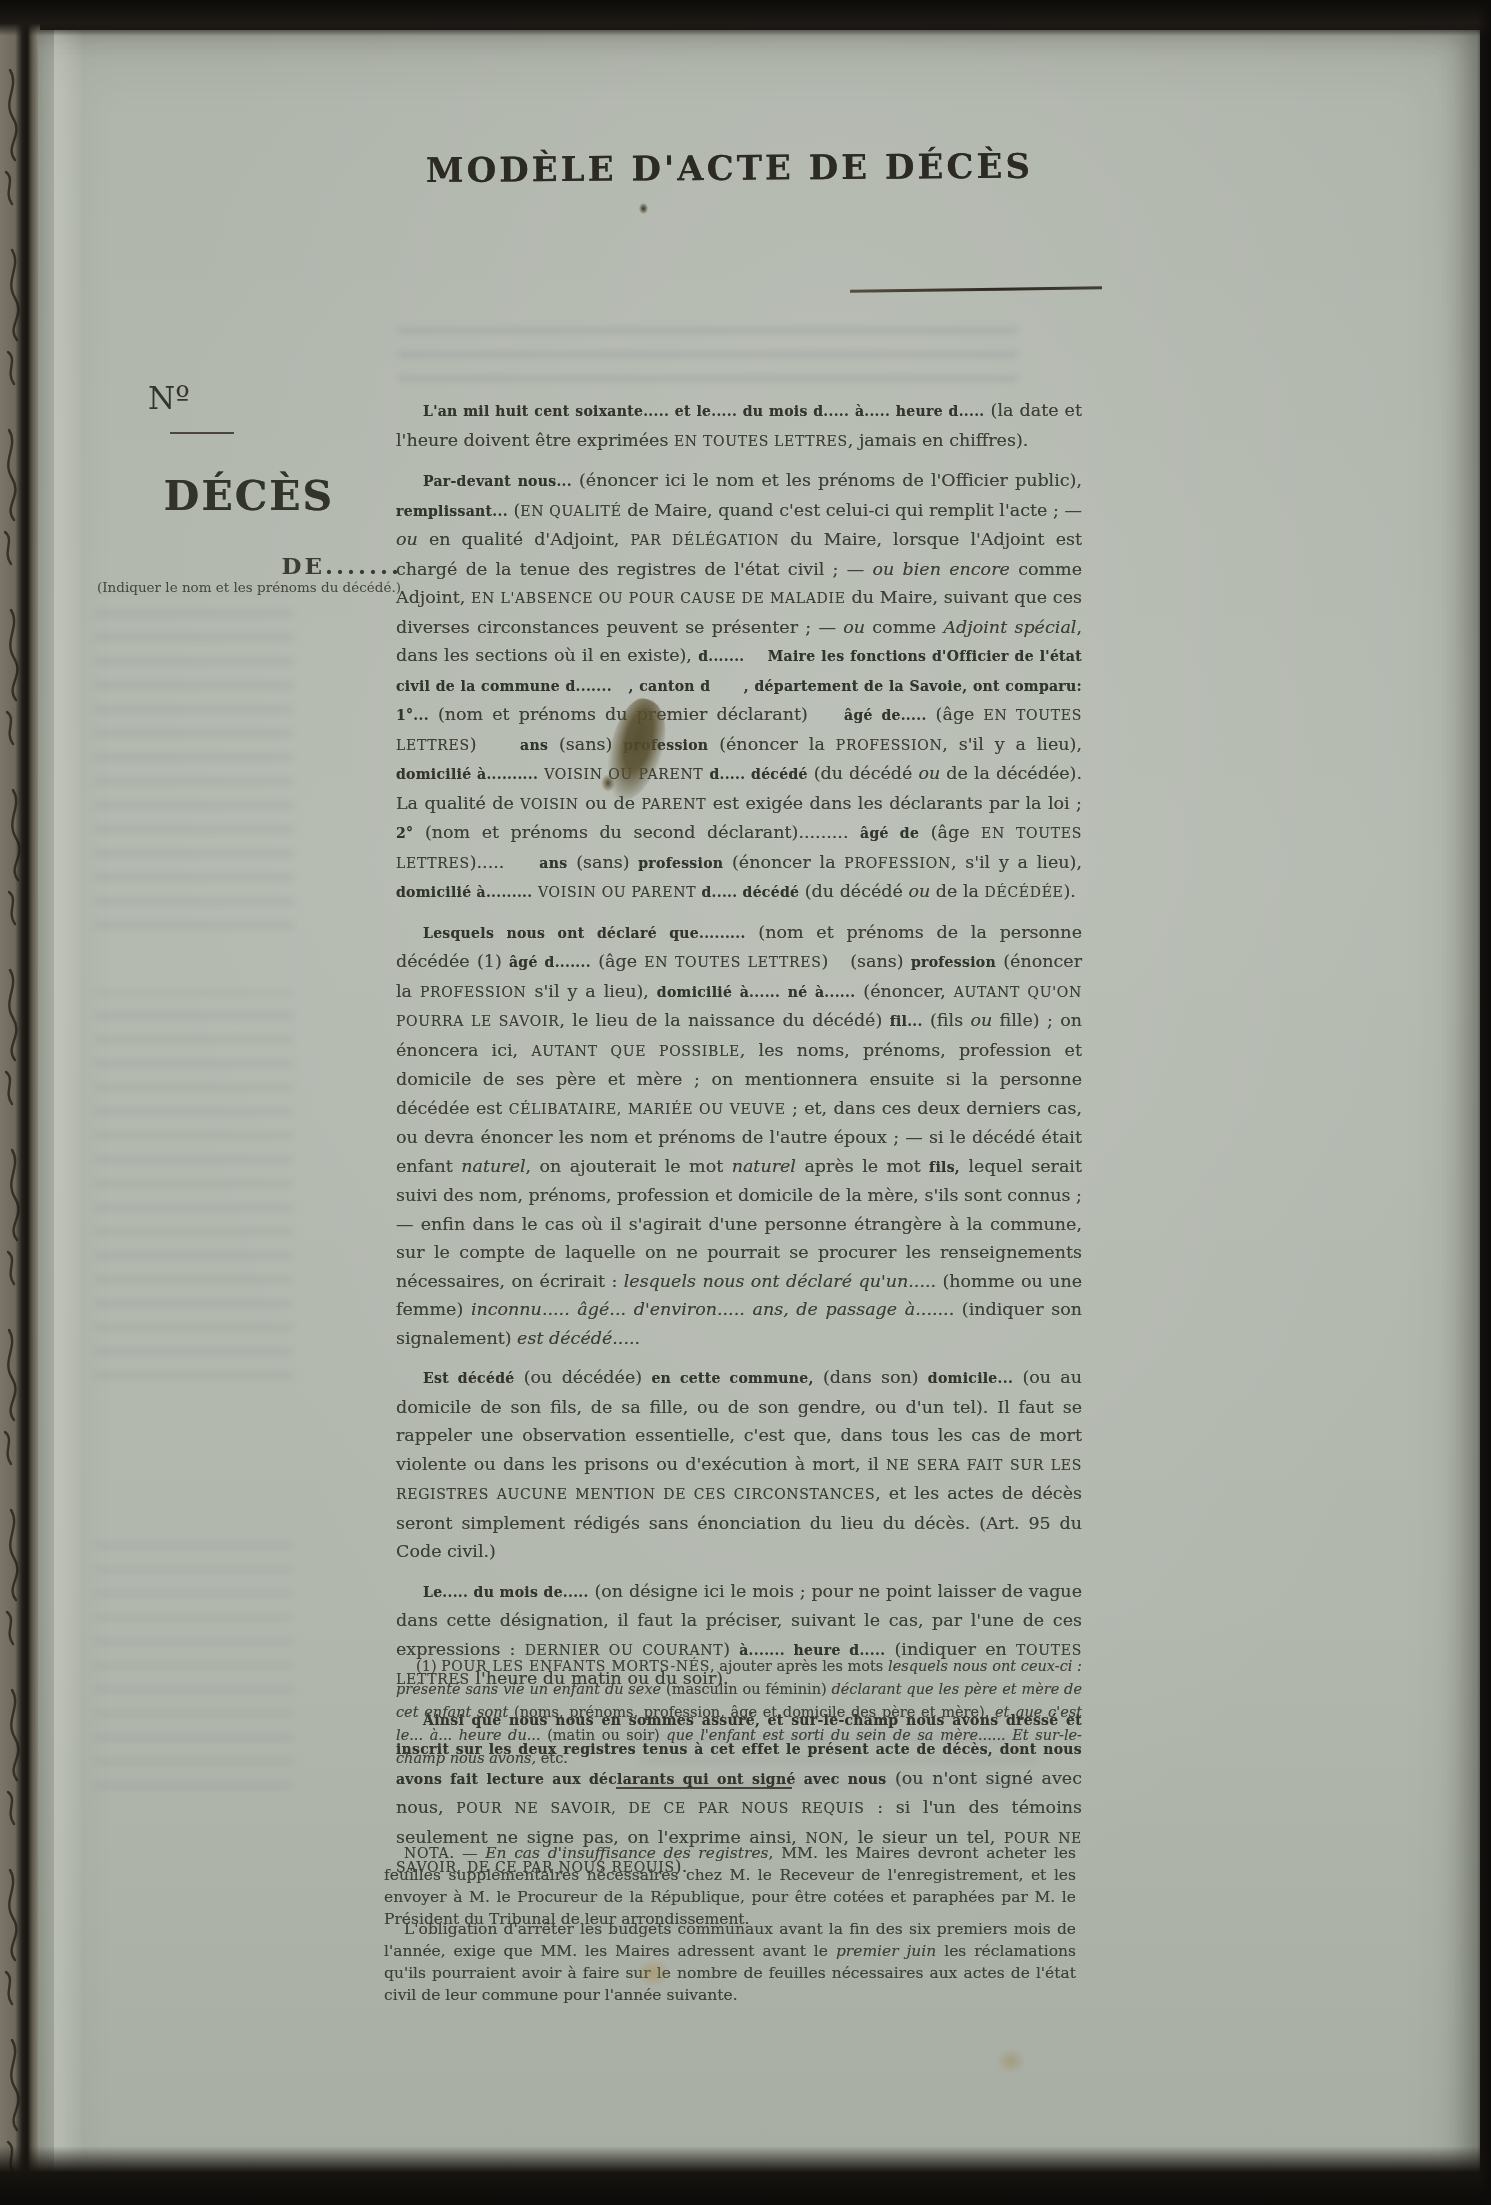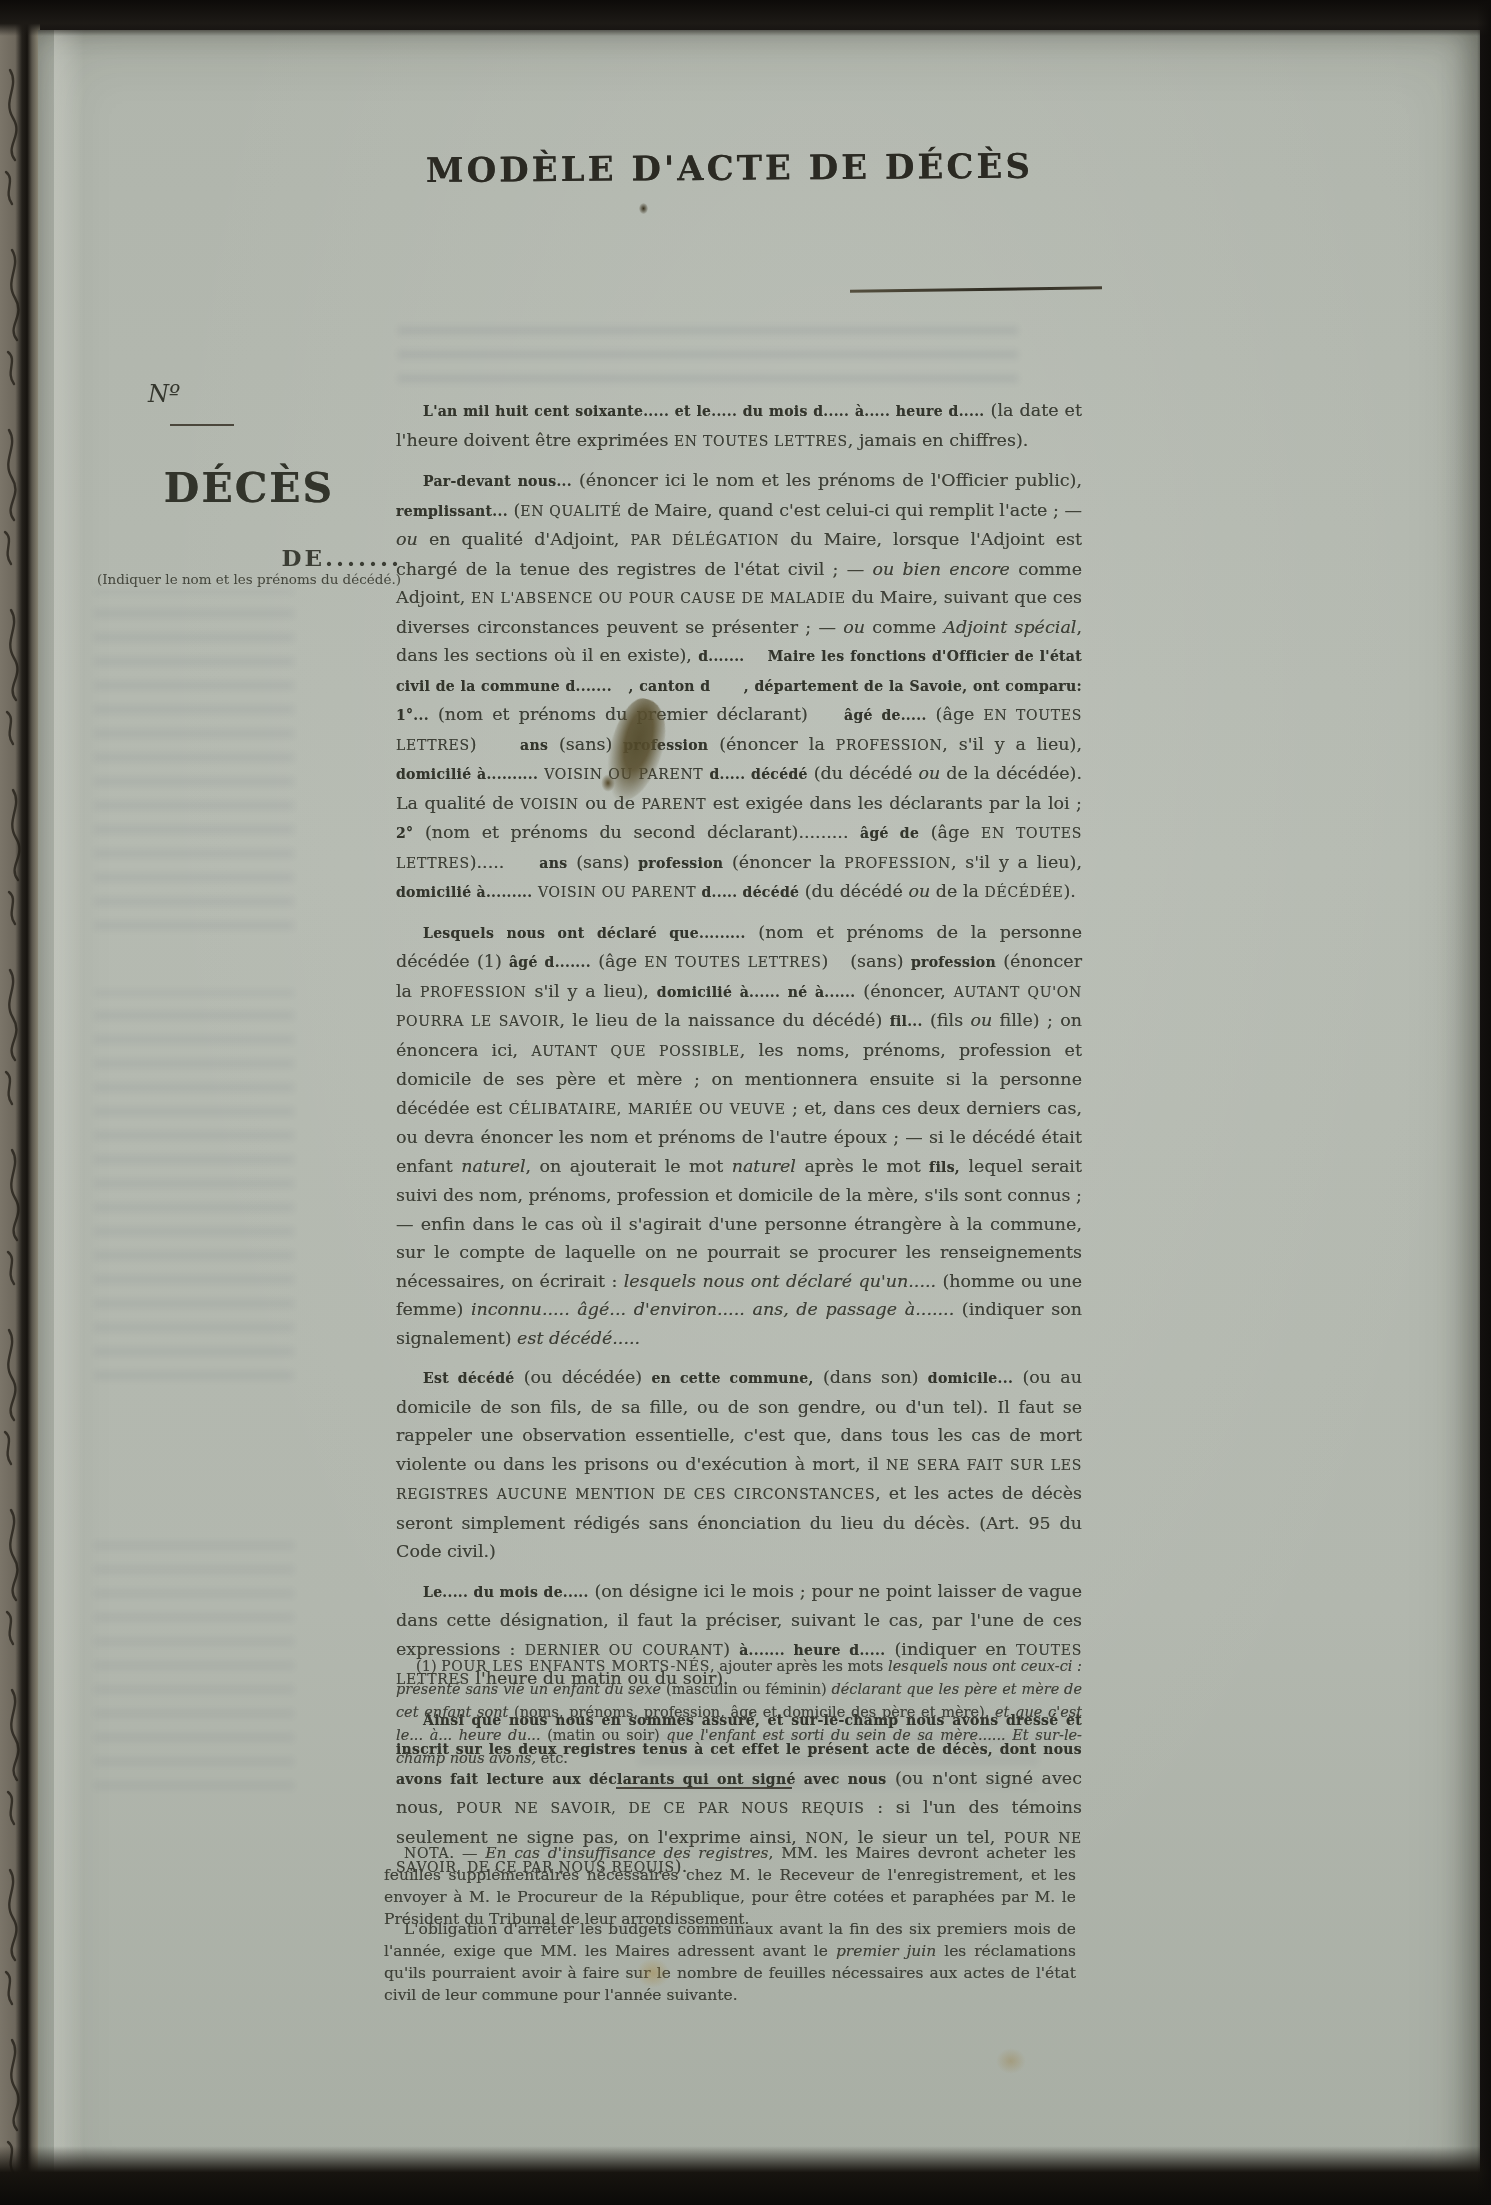--- a/index.html
+++ b/index.html
@@ -57,21 +57,21 @@
     transform:rotate(-0.4deg);
   }
   .title-rule{
     position:absolute;left:812px;top:258px;width:252px;height:3px;
     background:linear-gradient(90deg,#55503f, #2e2b22 60%, #444033);
     transform:rotate(-0.8deg);
   }
 
   
   .margin-col{position:absolute;left:58px;top:350px;width:306px;color:#3a3c33;}
-  .no-label{font-size:24px;font-style:italic;padding-left:52px;color:#34362d;}
+  .no-label{font-size:31px;padding-left:52px;color:#34362d;}
   .no-rule{width:64px;height:2px;background:#4a463b;margin:16px 0 0 74px;}
   .deces-heading{
     margin-top:38px;text-align:center;
     font-size:41px;font-weight:bold;letter-spacing:2px;color:#32342b;
     text-shadow:0 0 0.6px rgba(50,52,43,0.7);
   }
   .de-label{margin-top:32px;text-align:right;font-size:23px;letter-spacing:3px;font-weight:bold;color:#3b3d34;}
   .margin-note{text-align:center;font-size:13.5px;color:#43453b;}
 
   

